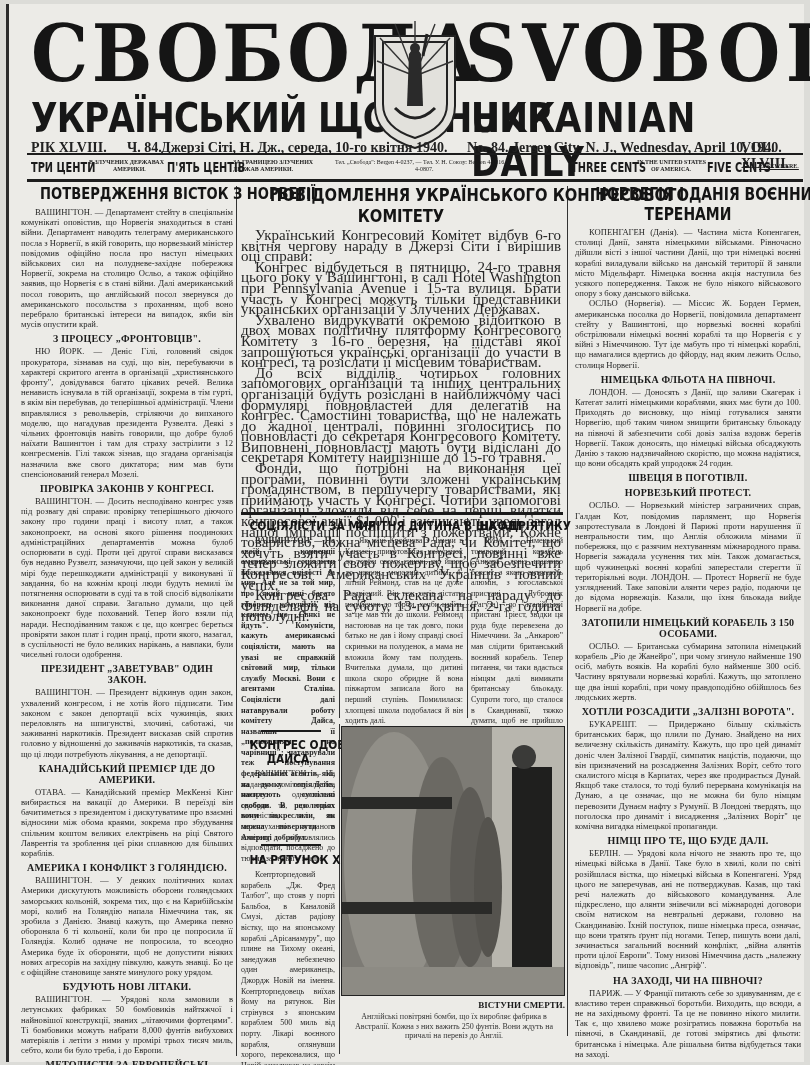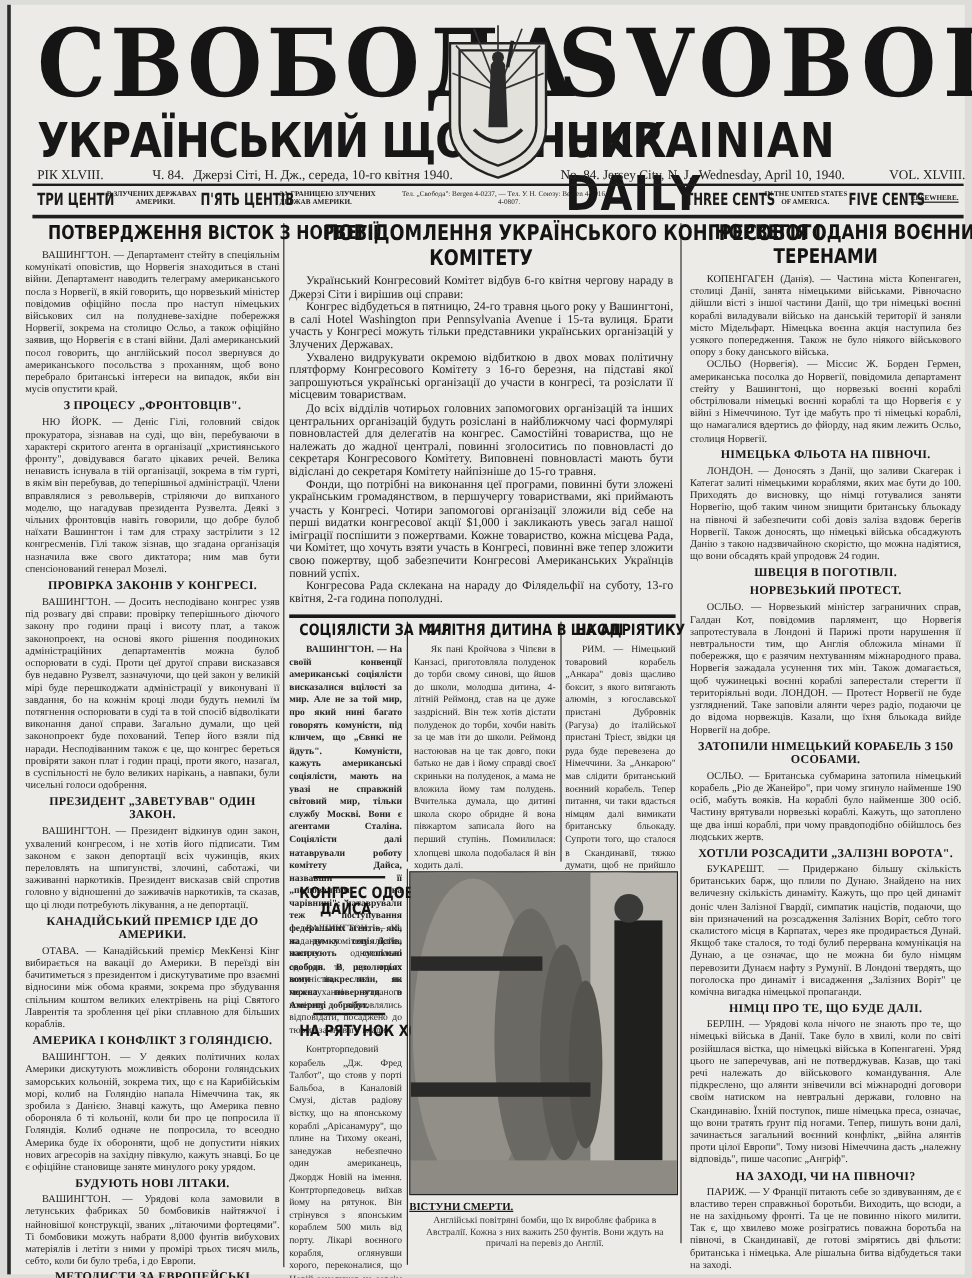--- a/index.html
+++ b/index.html
@@ -29,21 +29,21 @@
     font-family: "DejaVu Sans", sans-serif; font-weight: bold;
     font-size: 40px; line-height: 44px; color: #171717;
     transform: scaleX(0.86); transform-origin: left top;
   }
   .sub-cyr { left: 22px; letter-spacing: -1px; }
   .sub-lat { left: 462px; letter-spacing: 1px; }
   .emblem {
     position: absolute; left: 356px; top: 12px; width: 100px; height: 135px;
   }
   .dateline {
-    position: absolute; top: 136px; font-size: 11px; font-weight: normal;
+    position: absolute; top: 136px; font-size: 14px; font-weight: bold;
     font-family: "Liberation Serif", serif; color: #222;
   }
   .rule { position: absolute; left: 18px; width: 776px; background: #1d1d1d; }
   .priceband { position: absolute; left: 18px; top: 153px; width: 776px; height: 22px; }
   .price-big {
     position: absolute; top: 2px; font-family: "DejaVu Sans", sans-serif; font-weight: bold;
     font-size: 14px; transform: scaleX(0.7); transform-origin: left top; white-space: nowrap;
   }
   .price-small {
     position: absolute; top: 2px; font-size: 6px; font-weight: bold; line-height: 7px;
@@ -71,22 +71,22 @@
   .body p { margin-bottom: 0; }
   .small-col { position: absolute; }
   .small-col .headline { font-size: 13px; margin-bottom: 3px; }
   .small-col .body { font-size: 8px; line-height: 10.6px; }
   .thick { height: 3px; background: #1a1a1a; }
   .photo {
     position: absolute; left: 332px; top: 722px; width: 224px; height: 270px;
     background: linear-gradient(90deg, #3a3a36 0%, #8a8882 12%, #6e6c66 28%, #4a4844 40%, #9a9892 55%, #7c7a74 68%, #c9c7c0 78%, #2f2e2c 86%, #555 100%);
     border: 1px solid #222; overflow: hidden;
   }
-  .caption-title { position: absolute; left: 332px; top: 996px; width: 224px; text-align: left;
-    font-family: "Liberation Serif", serif; font-weight: bold; font-size: 9px; text-decoration: underline; }
+  .caption-title { position: absolute; left: 332px; top: 996px; width: 224px; text-align: right;
+    font-family: "Liberation Serif", serif; font-weight: bold; font-size: 9px; }
   .caption-body { position: absolute; left: 336px; top: 1008px; width: 218px;
     font-family: "Liberation Serif", serif; font-size: 8px; line-height: 9.6px; text-align: center; color: #333; }
 </style>
 </head>
 <body>
 
 <div class="page">
 
   <div class="mast">
     <div class="title-cyr">СВОБОДА</div>
@@ -168,21 +168,21 @@
     <div class="body">ВАШИНГТОН. — Урядові кола замовили в летунських фабриках 50 бомбовиків найтяжчої і найновішої конструкції, званих „літаючими фортецями". Ті бомбовики можуть набрати 8,000 фунтів вибухових матеріялів і летіти з ними у промірі трьох тисяч миль, себто, коли би було треба, і до Европи.</div>
     <div class="subhead">МЕТОДИСТИ ЗА ЕВРОПЕЙСЬКІ ДЕМОКРАТІЇ.</div>
 
   </div>
 
   <div class="col col-mid">
     <div class="headline" style="font-size:18px;line-height:21px;">
       <div>ПОВІДОМЛЕННЯ УКРАЇНСЬКОГО КОНГРЕСОВОГО</div>
       <div>КОМІТЕТУ</div>
     </div>
-    <div class="body" style="font-size:10px;line-height:10.6px;margin-top:4px;">
+    <div class="body" style="font-size:15px;line-height:10.6px;margin-top:4px;">
       <p>Український Конгресовий Комітет відбув 6-го квітня чергову нараду в Джерзі Сіти і вирішив оці справи:</p>
       <p>Конгрес відбудеться в пятницю, 24-го травня цього року у Вашингтоні, в салі Hotel Washington при Pennsylvania Avenue і 15-та вулиця. Брати участь у Конгресі можуть тільки представники українських організацій у Злучених Державах.</p>
       <p>Ухвалено видрукувати окремою відбиткою в двох мовах політичну плятформу Конгресового Комітету з 16-го березня, на підставі якої запрошуються українські організації до участи в конгресі, та розіслати її місцевим товариствам.</p>
       <p>До всіх відділів чотирьох головних запомогових організацій та інших центральних організацій будуть розіслані в найближчому часі формулярі повновластей для делегатів на конгрес. Самостійні товариства, що не належать до жадної централі, повинні зголоситись по повновласті до секретаря Конгресового Комітету. Виповнені повновласті мають бути відіслані до секретаря Комітету найпізніше до 15-го травня.</p>
       <p>Фонди, що потрібні на виконання цеї програми, повинні бути зложені українським громадянством, в першучергу товариствами, які приймають участь у Конгресі. Чотири запомогові організації зложили від себе на перші видатки конгресової акції $1,000 і закликають увесь загал нашої іміграції поспішити з пожертвами. Кожне товариство, кожна місцева Рада, чи Комітет, що хочуть взяти участь в Конгресі, повинні вже тепер зложити свою пожертву, щоб забезпечити Конгресові Американських Українців повний успіх.</p>
       <p>Конгресова Рада склекана на нараду до Філядельфії на суботу, 13-го квітня, 2-га година пополудні.</p>
     </div>
   </div>
 
   <div class="thick" style="position:absolute;left:232px;top:508px;width:322px;"></div>

